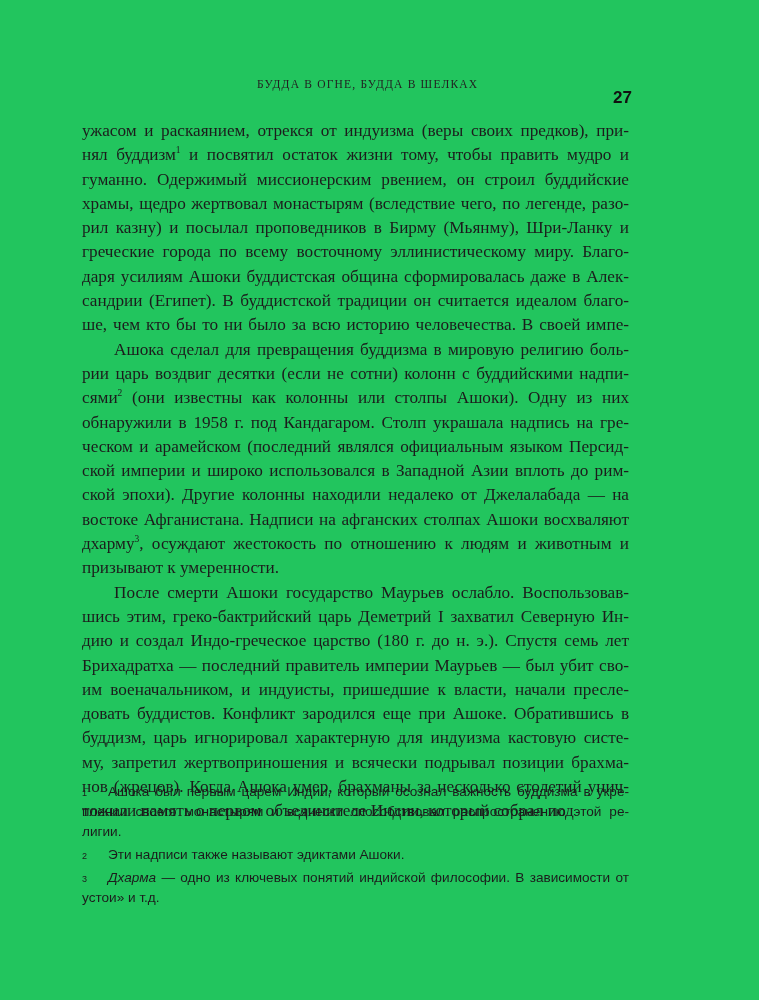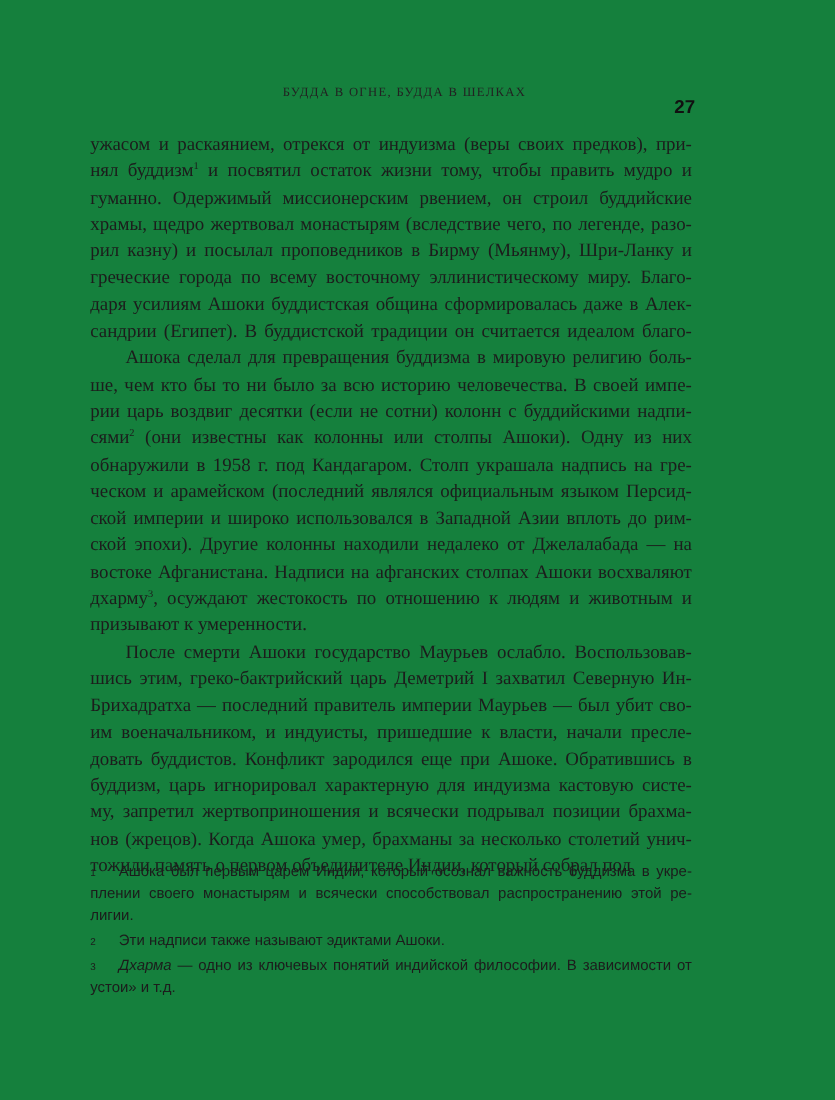--- a/index.html
+++ b/index.html
@@ -12,21 +12,21 @@
       height: 1000px;
       position: relative;
       overflow: hidden;
       color: #1a1a1a;
     }
     .page {
       position: absolute;
       left: 0; top: 0;
       width: 759px;
       height: 1000px;
-      background: #15803d;
+      background: #22c55e;
     }
     .running-head {
       position: absolute;
       left: 257px;
       top: 78px;
       font-family: "Liberation Serif", serif;
       font-size: 11.5px;
       letter-spacing: 1.2px;
       color: #222;
       white-space: nowrap;
@@ -126,35 +126,36 @@
         <span class="line"><span>ужасом и раскаянием, отрекся от индуизма (веры своих предков), при-</span></span>
         <span class="line"><span>нял буддизм</span><sup>1</sup><span> и посвятил остаток жизни тому, чтобы править мудро и</span></span>
         <span class="line"><span>гуманно. Одержимый миссионерским рвением, он строил буддийские</span></span>
         <span class="line"><span>храмы, щедро жертвовал монастырям (вследствие чего, по легенде, разо-</span></span>
         <span class="line"><span>рил казну) и посылал проповедников в Бирму (Мьянму), Шри-Ланку и</span></span>
         <span class="line"><span>греческие города по всему восточному эллинистическому миру. Благо-</span></span>
         <span class="line"><span>даря усилиям Ашоки буддистская община сформировалась даже в Алек-</span></span>
         <span class="line"><span>сандрии (Египет). В буддистской традиции он считается идеалом благо-</span></span>
       </div>
       <div>
+        <span class="line"><span>ше, чем кто бы то ни было за всю историю человечества. В своей импе-</span></span>
         <span class="line indent"><span>Ашока сделал для превращения буддизма в мировую религию боль-</span></span>
-        <span class="line"><span>ше, чем кто бы то ни было за всю историю человечества. В своей импе-</span></span>
         <span class="line"><span>рии царь воздвиг десятки (если не сотни) колонн с буддийскими надпи-</span></span>
         <span class="line"><span>сями</span><sup>2</sup><span> (они известны как колонны или столпы Ашоки). Одну из них</span></span>
         <span class="line"><span>обнаружили в 1958 г. под Кандагаром. Столп украшала надпись на гре-</span></span>
         <span class="line"><span>ческом и арамейском (последний являлся официальным языком Персид-</span></span>
         <span class="line"><span>ской империи и широко использовался в Западной Азии вплоть до рим-</span></span>
         <span class="line"><span>ской эпохи). Другие колонны находили недалеко от Джелалабада — на</span></span>
         <span class="line"><span>востоке Афганистана. Надписи на афганских столпах Ашоки восхваляют</span></span>
         <span class="line"><span>дхарму</span><sup>3</sup><span>, осуждают жестокость по отношению к людям и животным и</span></span>
         <span class="line last"><span>призывают к умеренности.</span></span>
       </div>
       <div>
         <span class="line indent"><span>После смерти Ашоки государство Маурьев ослабло. Воспользовав-</span></span>
         <span class="line"><span>шись этим, греко-бактрийский царь Деметрий I захватил Северную Ин-</span></span>
+        <span class="line"><span>дию и создал Индо-греческое царство (180 г. до н. э.). Спустя семь лет</span></span>
         <span class="line"><span>Брихадратха — последний правитель империи Маурьев — был убит сво-</span></span>
         <span class="line"><span>им военачальником, и индуисты, пришедшие к власти, начали пресле-</span></span>
         <span class="line"><span>довать буддистов. Конфликт зародился еще при Ашоке. Обратившись в</span></span>
         <span class="line"><span>буддизм, царь игнорировал характерную для индуизма кастовую систе-</span></span>
         <span class="line"><span>му, запретил жертвоприношения и всячески подрывал позиции брахма-</span></span>
         <span class="line"><span>нов (жрецов). Когда Ашока умер, брахманы за несколько столетий унич-</span></span>
         <span class="line last"><span>тожили память о первом объединителе Индии, который собрал под</span></span>
       </div>
     </div>
 

